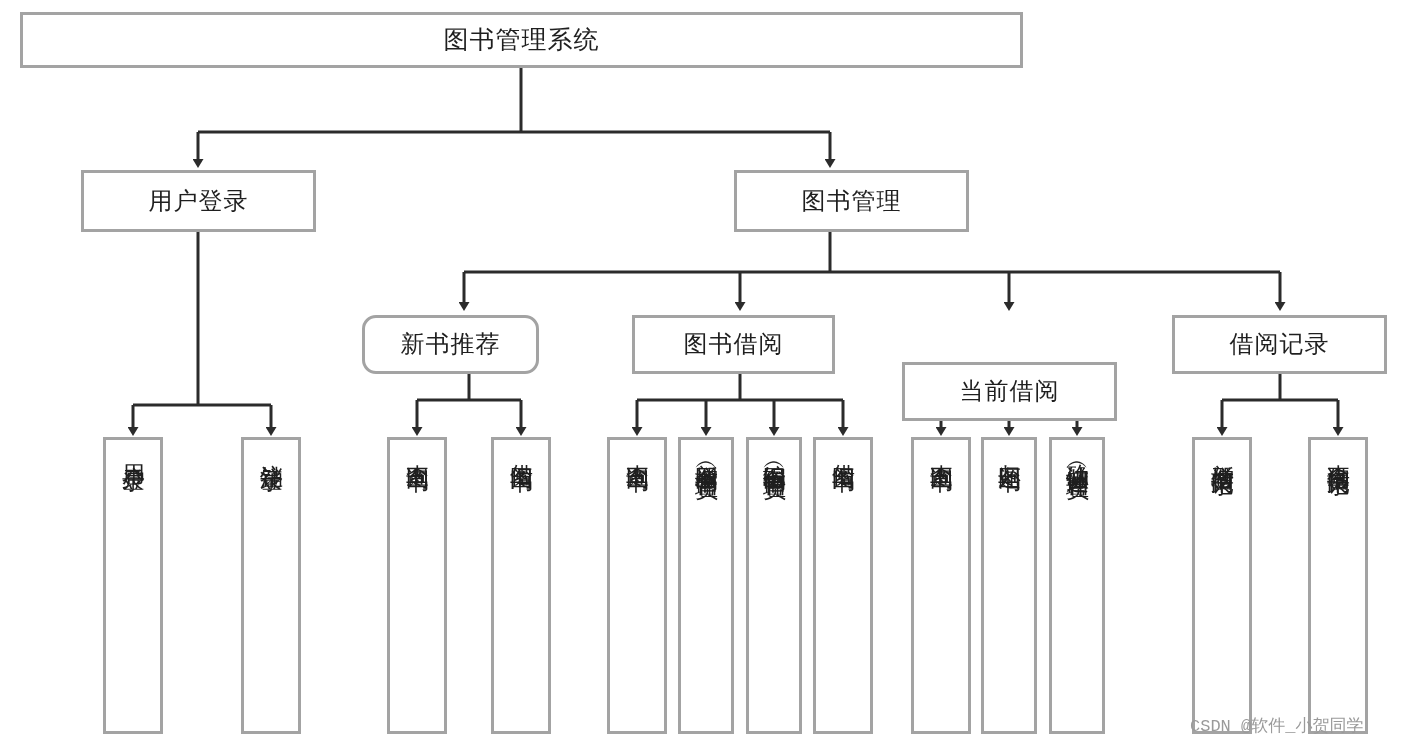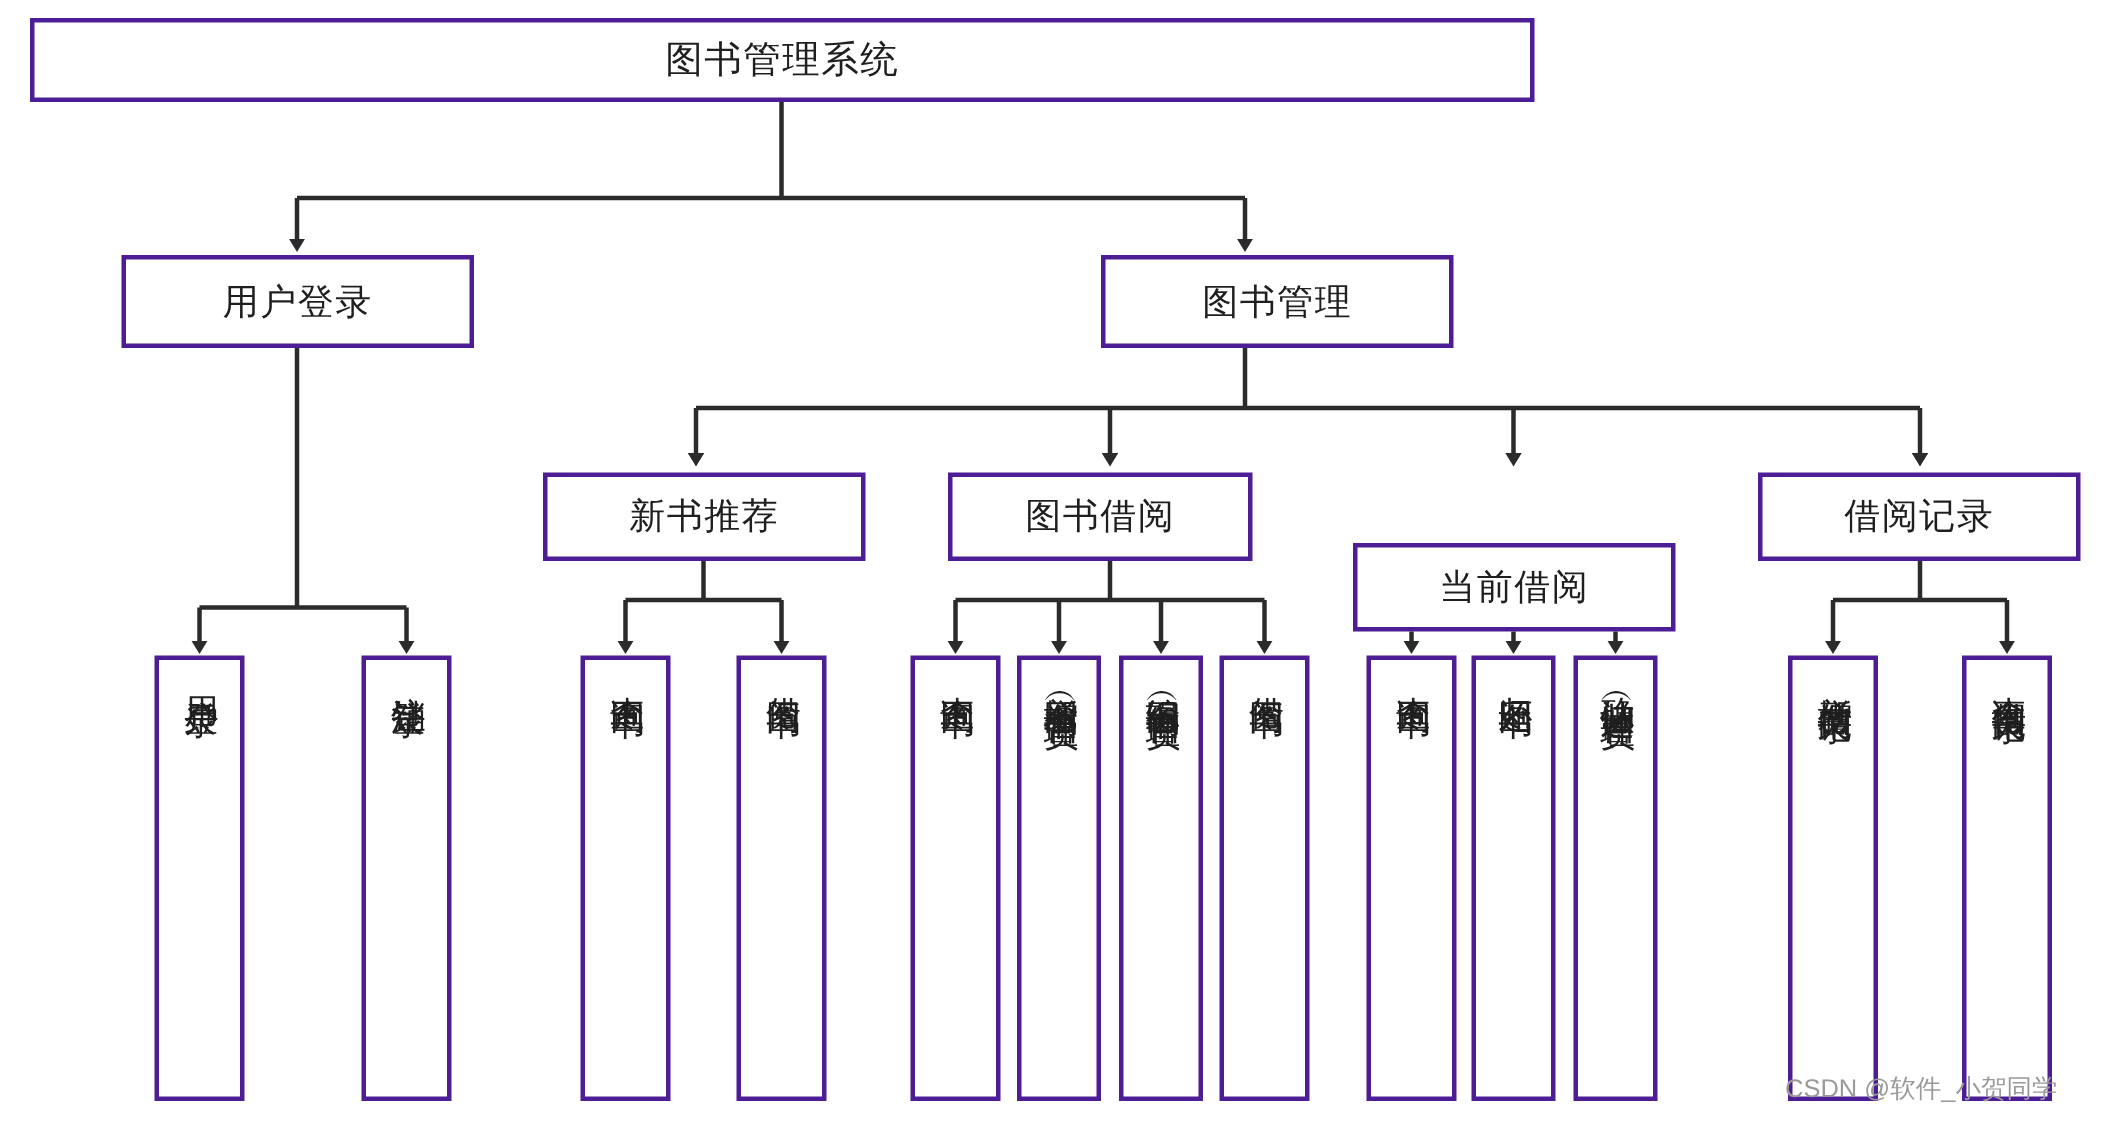--- a/index.html
+++ b/index.html
@@ -22,21 +22,21 @@
     position: absolute;
     left: 0;
     top: 0;
     width: 1405px;
     height: 747px;
     pointer-events: none;
   }
   .node {
     position: absolute;
     box-sizing: border-box;
-    border: 3px solid #4c1d95;
+    border: 3px solid #a3a3a3;
     background: #ffffff;
     display: flex;
     align-items: center;
     justify-content: center;
     color: #1f1f1f;
     z-index: 2;
   }
   .node-h .label {
     font-size: 24px;
     line-height: 1.1;
@@ -61,21 +61,21 @@
     font-size: 25px;
   }
   .watermark {
     position: absolute;
     left: 1190px;
     top: 714px;
     font-size: 17px;
     color: #9a9a9a;
     white-space: nowrap;
     z-index: 5;
-    font-family: Liberation Sans, sans-serif;
+    font-family: Liberation Mono, monospace;
   }
 </style>
 </head>
 <body>
 
 <div id="canvas">
 
   <svg id="wires" viewBox="0 0 1405 747" width="1405" height="747">
     <defs>
       <marker id="arrow" markerWidth="9" markerHeight="11" refX="1" refY="5.5" orient="auto" markerUnits="userSpaceOnUse">
@@ -131,21 +131,21 @@
   </div>
 
   <div class="node node-h" style="left:81px; top:170px; width:235px; height:62px;">
     <span class="label">用户登录</span>
   </div>
 
   <div class="node node-h" style="left:734px; top:170px; width:235px; height:62px;">
     <span class="label">图书管理</span>
   </div>
 
-  <div class="node node-h" style="left:362px; top:315px; width:215px; height:59px;">
+  <div class="node node-h" style="left:362px; top:315px; width:177px; height:59px;border-radius:14px;">
     <span class="label">新书推荐</span>
   </div>
 
   <div class="node node-h" style="left:632px; top:315px; width:203px; height:59px;">
     <span class="label">图书借阅</span>
   </div>
 
   <div class="node node-h" style="left:902px; top:315px; width:215px; height:59px;margin-top:47px;">
     <span class="label">当前借阅</span>
   </div>

